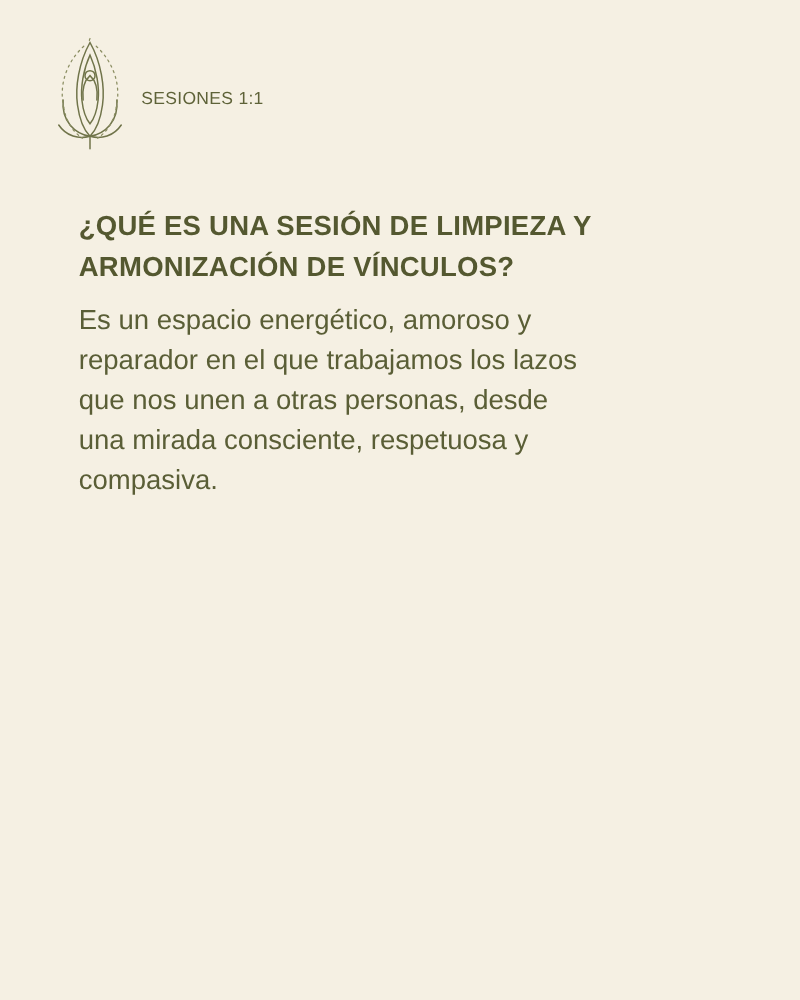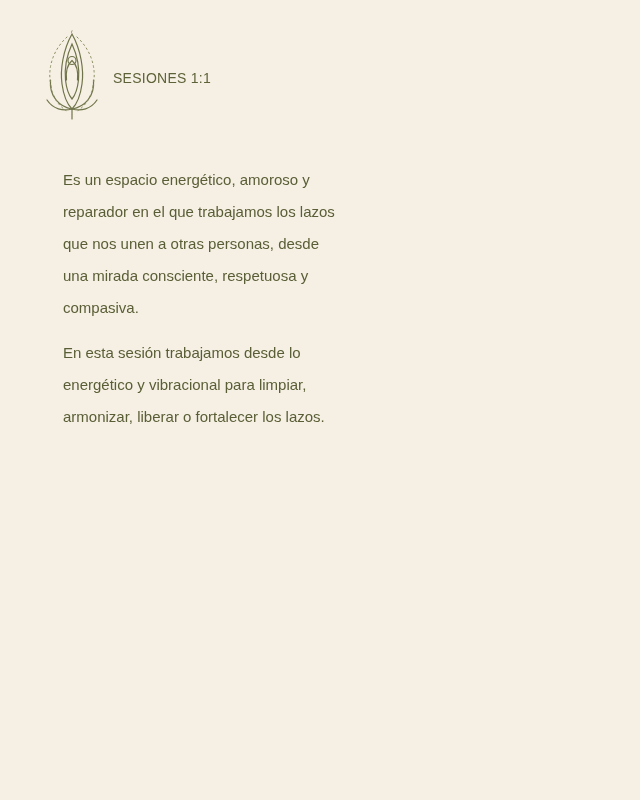--- a/index.html
+++ b/index.html
@@ -40,21 +40,21 @@
     margin: 0 0 10px 0;
     font-size: 22px;
     font-weight: bold;
     line-height: 33px;
     letter-spacing: 0.2px;
     color: #545830;
     white-space: pre-line;
   }
   .para {
     margin: 0 0 13px 0;
-    font-size: 15px;
+    font-size: 22px;
     line-height: 32px;
     color: #5a5e36;
     white-space: pre-line;
   }
 </style>
 </head>
 <body>
 
 <div class="page">
 
@@ -80,23 +80,22 @@
           <path d="M32 0.8 C31.5 1.8 31.3 2.6 31.7 3.6"></path>
         </g>
       </svg>
     </span>
     <div class="brand">
       <div>SESIONES 1:1</div>
     </div>
   </header>
 
   <main class="content">
+    <h1 class="title">¿QUÉ ES UNA SESIÓN DE LIMPIEZA Y
+ARMONIZACIÓN DE VÍNCULOS?</h1>
     <p class="para">Es un espacio energético, amoroso y
 reparador en el que trabajamos los lazos
 que nos unen a otras personas, desde
 una mirada consciente, respetuosa y
 compasiva.</p>
-    <p class="para">En esta sesión trabajamos desde lo
-energético y vibracional para limpiar,
-armonizar, liberar o fortalecer los lazos.</p>
   </main>
 
 </div>
 
 </body></html>

